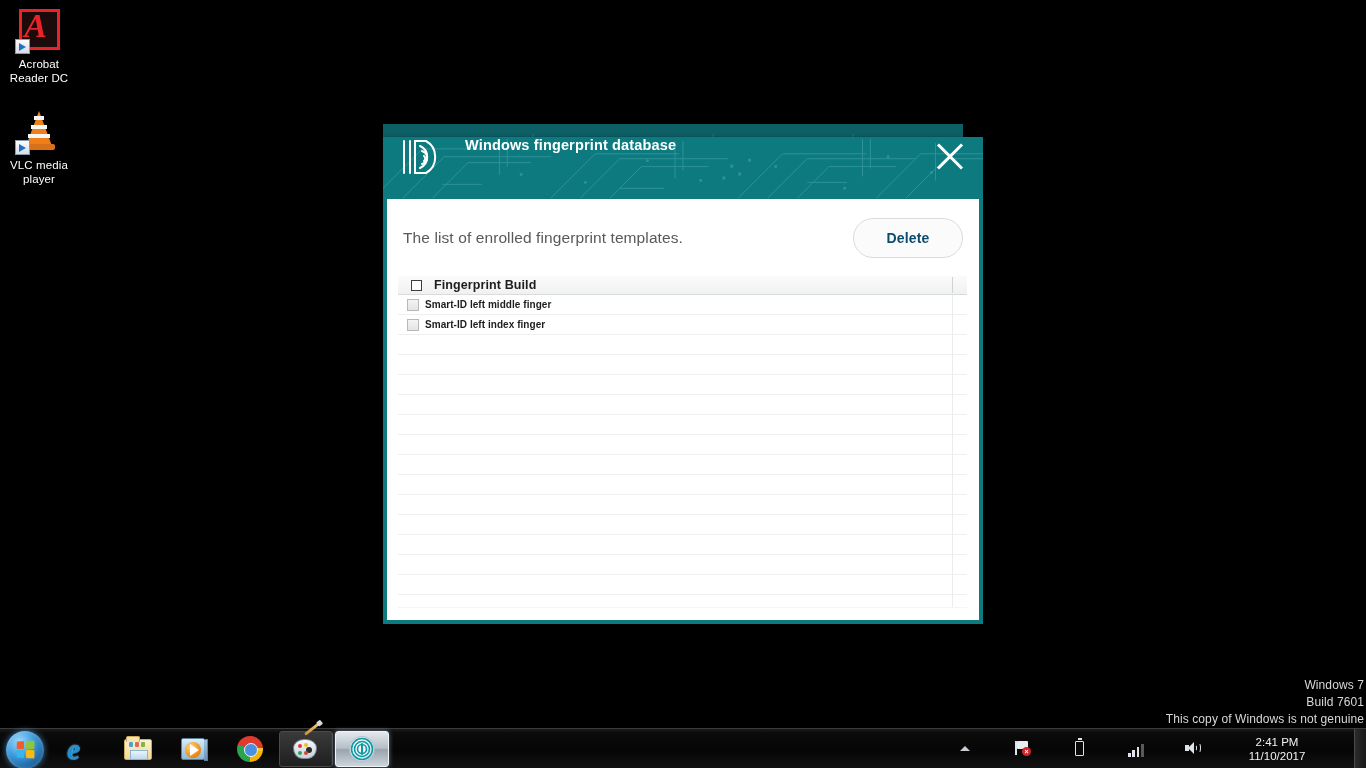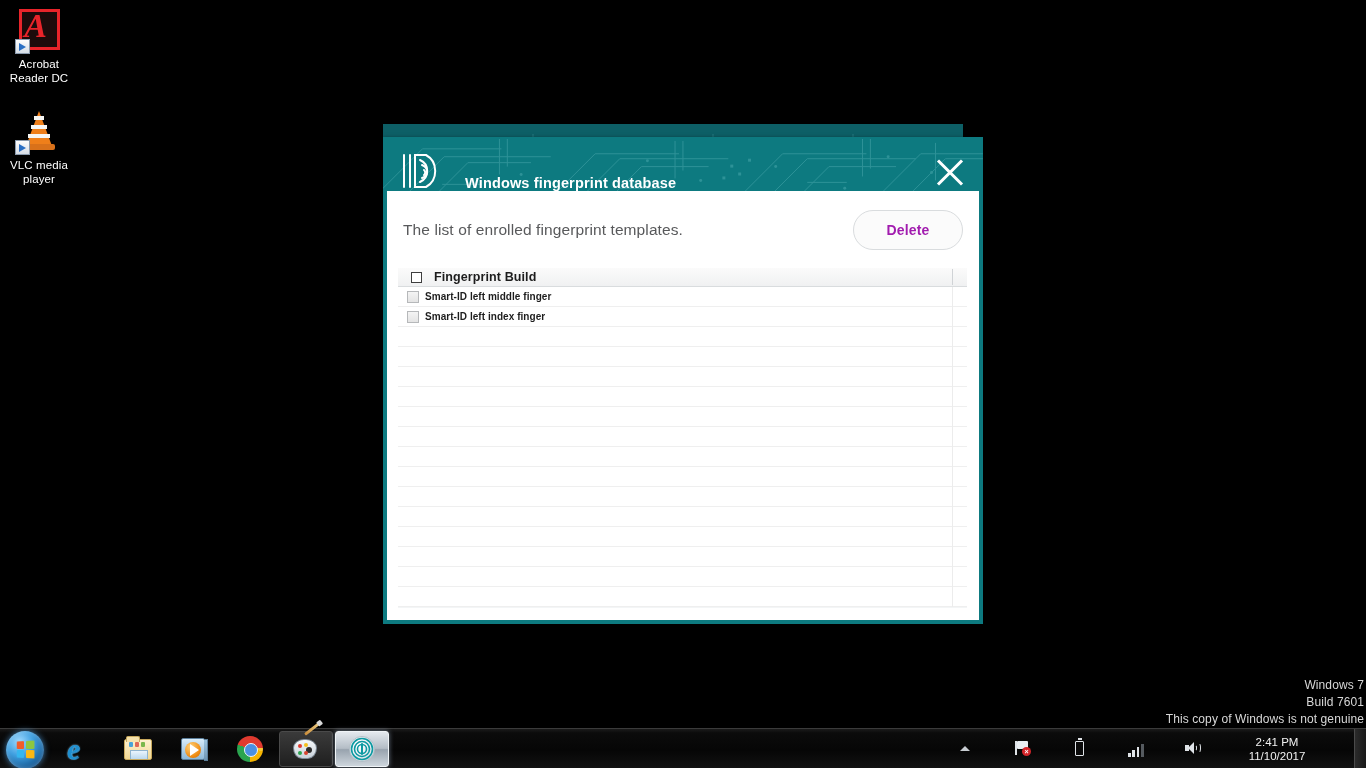--- a/index.html
+++ b/index.html
@@ -221,25 +221,25 @@
     border: 4px solid #0d7a80;
     border-top: none;
     box-shadow: 0 1px 4px rgba(0,0,0,.5);
     display: flex;
     flex-direction: column;
   }
 
   
   #fp-header {
     position: relative;
-    height: 54px;
+    height: 62px;
     margin: 0 -4px;
     background: #0d7a80;
     display: flex;
-    align-items: flex-end;
+    align-items: flex-start;
     overflow: hidden;
     flex: none;
   }
   .hdr-circuit {
     position: absolute;
     inset: 0;
     opacity: .4;
     pointer-events: none;
   }
   #fp-logo {
@@ -301,21 +301,21 @@
     font-size: 15.5px;
     letter-spacing: .1px;
     font-weight: normal;
   }
   #delete-button {
     width: 110px;
     height: 40px;
     border: 1px solid #d9dcde;
     border-radius: 20px;
     background: #fbfbfb;
-    color: #a21caf;
+    color: #0c4a6e;
     font-family: "Liberation Sans", sans-serif;
     font-size: 14px;
     font-weight: bold;
     letter-spacing: .2px;
     cursor: pointer;
   }
 
   
   #fp-list {
     flex: 1;

